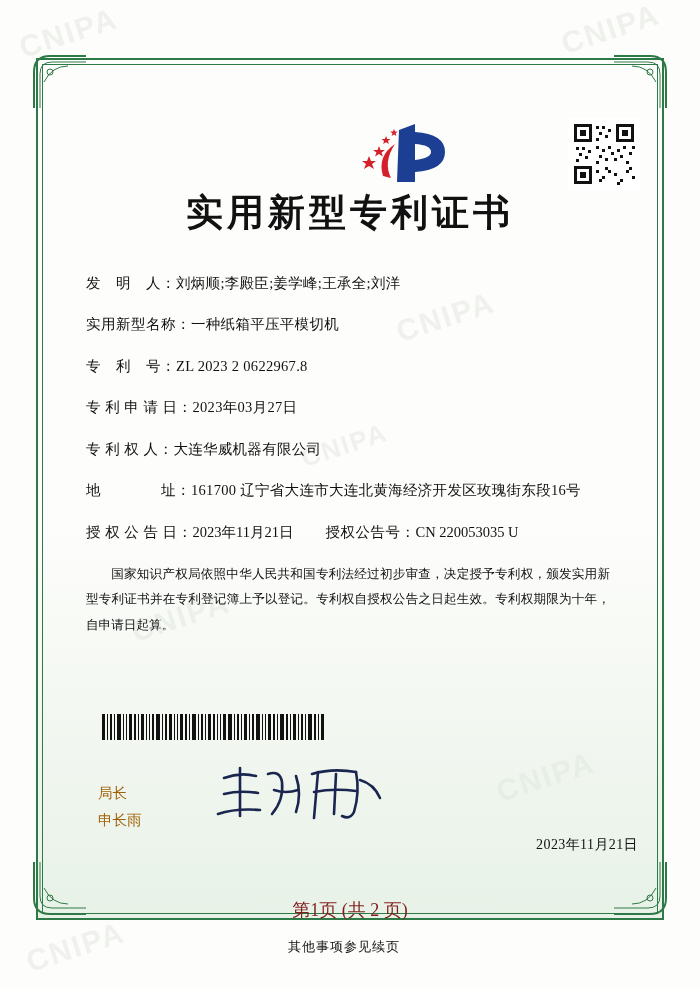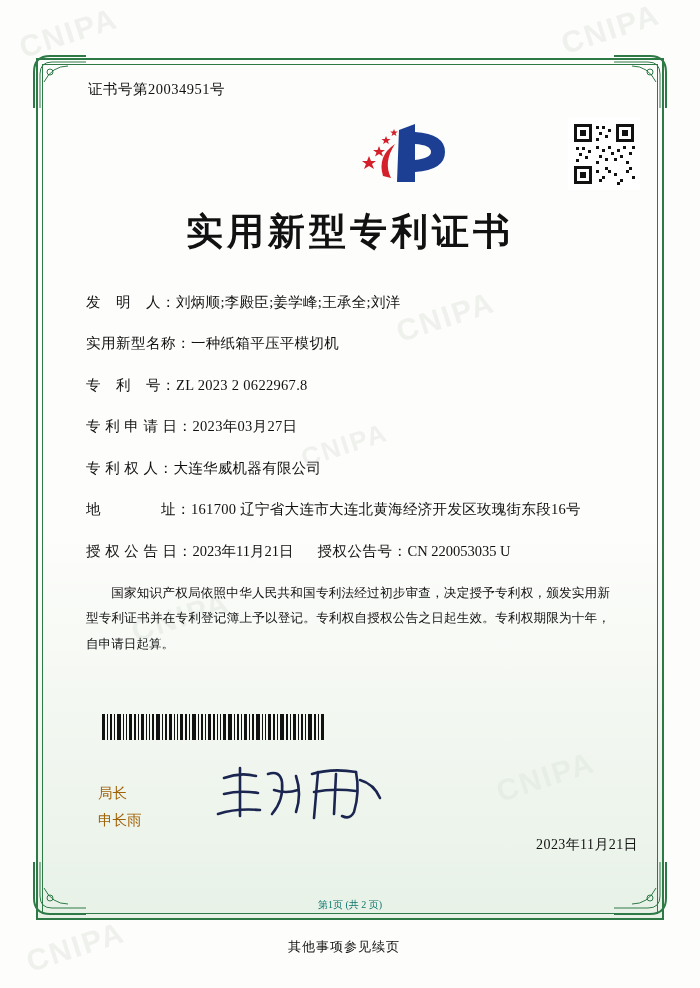--- a/index.html
+++ b/index.html
@@ -109,21 +109,21 @@
   .lbl {
     flex: 0 0 auto;
     white-space: pre;
     letter-spacing: 0.5px;
   }
   .val {
     flex: 1 1 auto;
     letter-spacing: 0.3px;
   }
   .row-2col { justify-content: flex-start; }
-  .col2 { margin-left: 24px; display:flex; }
+  .col2 { margin-left: 32px; display:flex; }
 
   .para {
     margin-top: 8px;
     padding: 0 30px 0 26px;
     font-size: 12.6px;
     line-height: 2.0;
     color: #111;
     text-align: justify;
   }
   .para p { margin: 0 0 4px 0; text-indent: 2em; }
@@ -153,22 +153,22 @@
     position: absolute;
     right: 62px; top: 836px;
     font-size: 14px;
     color: #111;
     letter-spacing: 0.4px;
   }
   .pagenum {
     position: absolute;
     left: 0; right: 0; top: 898px;
     text-align: center;
-    font-size: 10px;
-    color: #0f766e;
+    font-size: 18px;
+    color: #7f1d1d;
   }
   .footnote {
     position: absolute;
     left: 0; right: 12px; top: 938px;
     text-align: center;
     font-size: 13px;
     letter-spacing: 1px;
     color: #111;
   }
 </style>
@@ -216,21 +216,20 @@
     <svg width="60" height="60" viewBox="0 0 60 60">
       <path d="M4 56 L4 20 Q4 4 20 4 L56 4" fill="none" stroke="#2e7a46" stroke-width="2"></path>
       <path d="M10 56 L10 22 Q10 10 22 10 L56 10" fill="none" stroke="#2e7a46" stroke-width="1"></path>
       <path d="M14 30 Q22 14 38 14" fill="none" stroke="#2e7a46" stroke-width="1"></path>
       <circle cx="20" cy="20" r="3" fill="none" stroke="#2e7a46" stroke-width="1"></circle>
     </svg>
   </div>
 
   <div class="content">
 
-    <div class="cert-no">证书号第20034951号</div>
 
     <div class="emblem">
       <svg width="110" height="70" viewBox="0 0 110 70">
         <path d="M44 62 L46 10 L62 4 L62 62 Z" fill="#1c3f94"></path>
         <path d="M62 12 Q92 14 92 32 Q92 50 62 52 L62 40 Q78 38 78 32 Q78 25 62 24 Z" fill="#1c3f94"></path>
         <path d="M30 56 Q24 36 42 24 Q30 42 38 58 Z" fill="#d4202a"></path>
         <g fill="#d4202a">
           <polygon points="16,36 18,41 23,41 19,44 21,49 16,46 11,49 13,44 9,41 14,41"></polygon>
           <polygon points="26,26 27.5,30 32,30 28.5,32.5 30,36.5 26,34 22,36.5 23.5,32.5 20,30 24.5,30"></polygon>
           <polygon points="33,16 34.2,19 37.6,19 34.9,21 35.9,24 33,22.2 30.1,24 31.1,21 28.4,19 31.8,19"></polygon>

